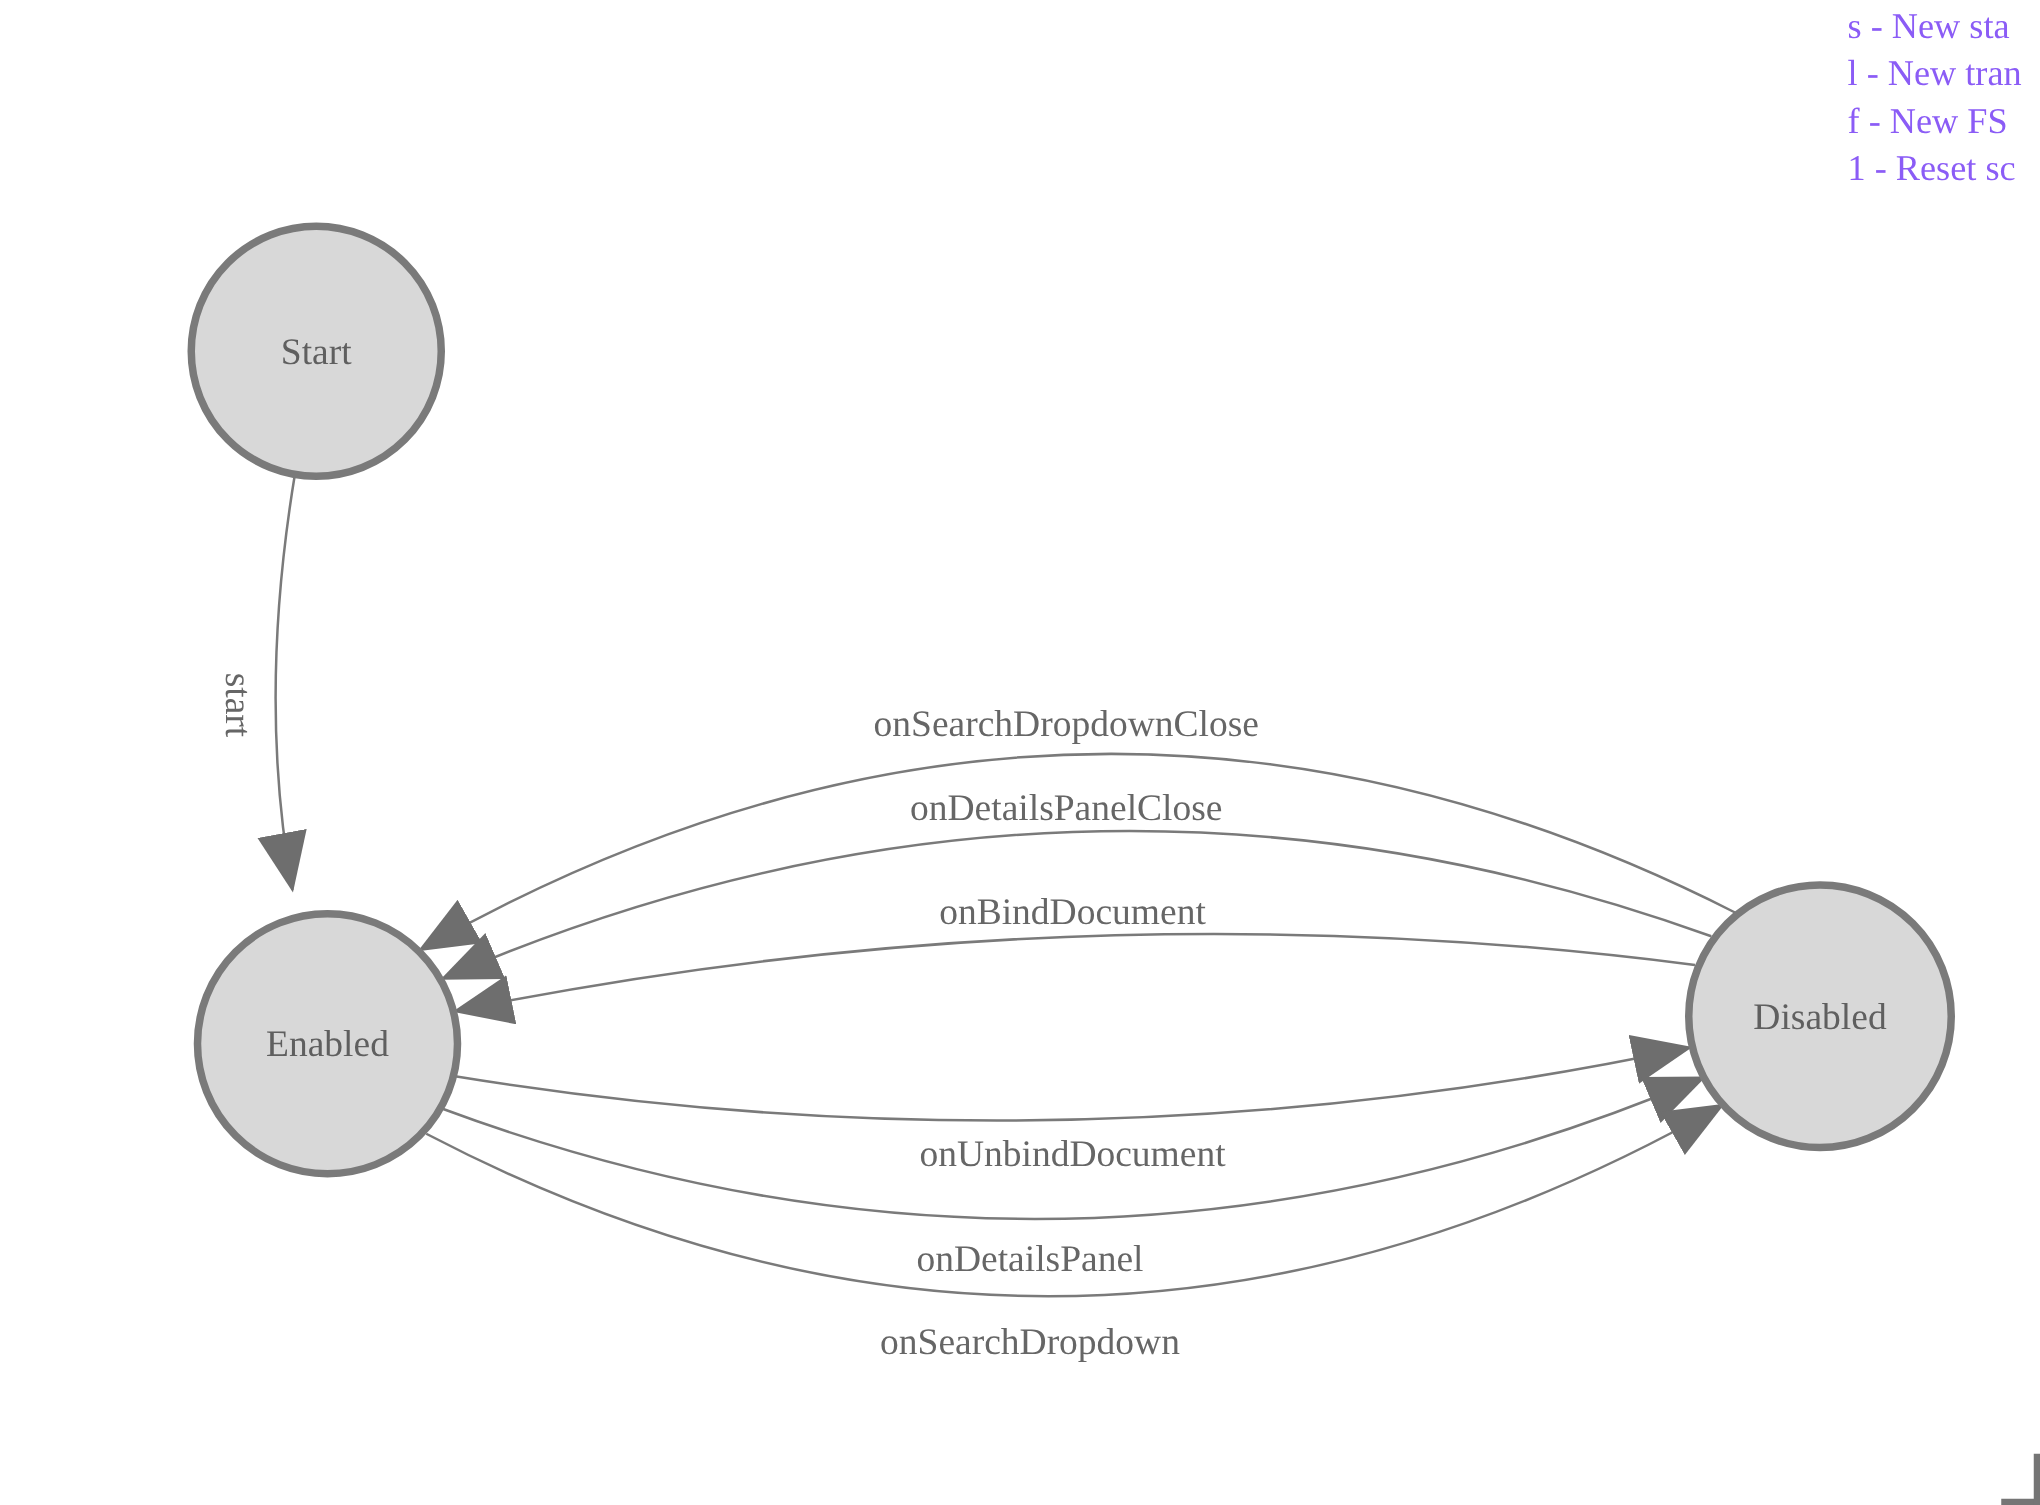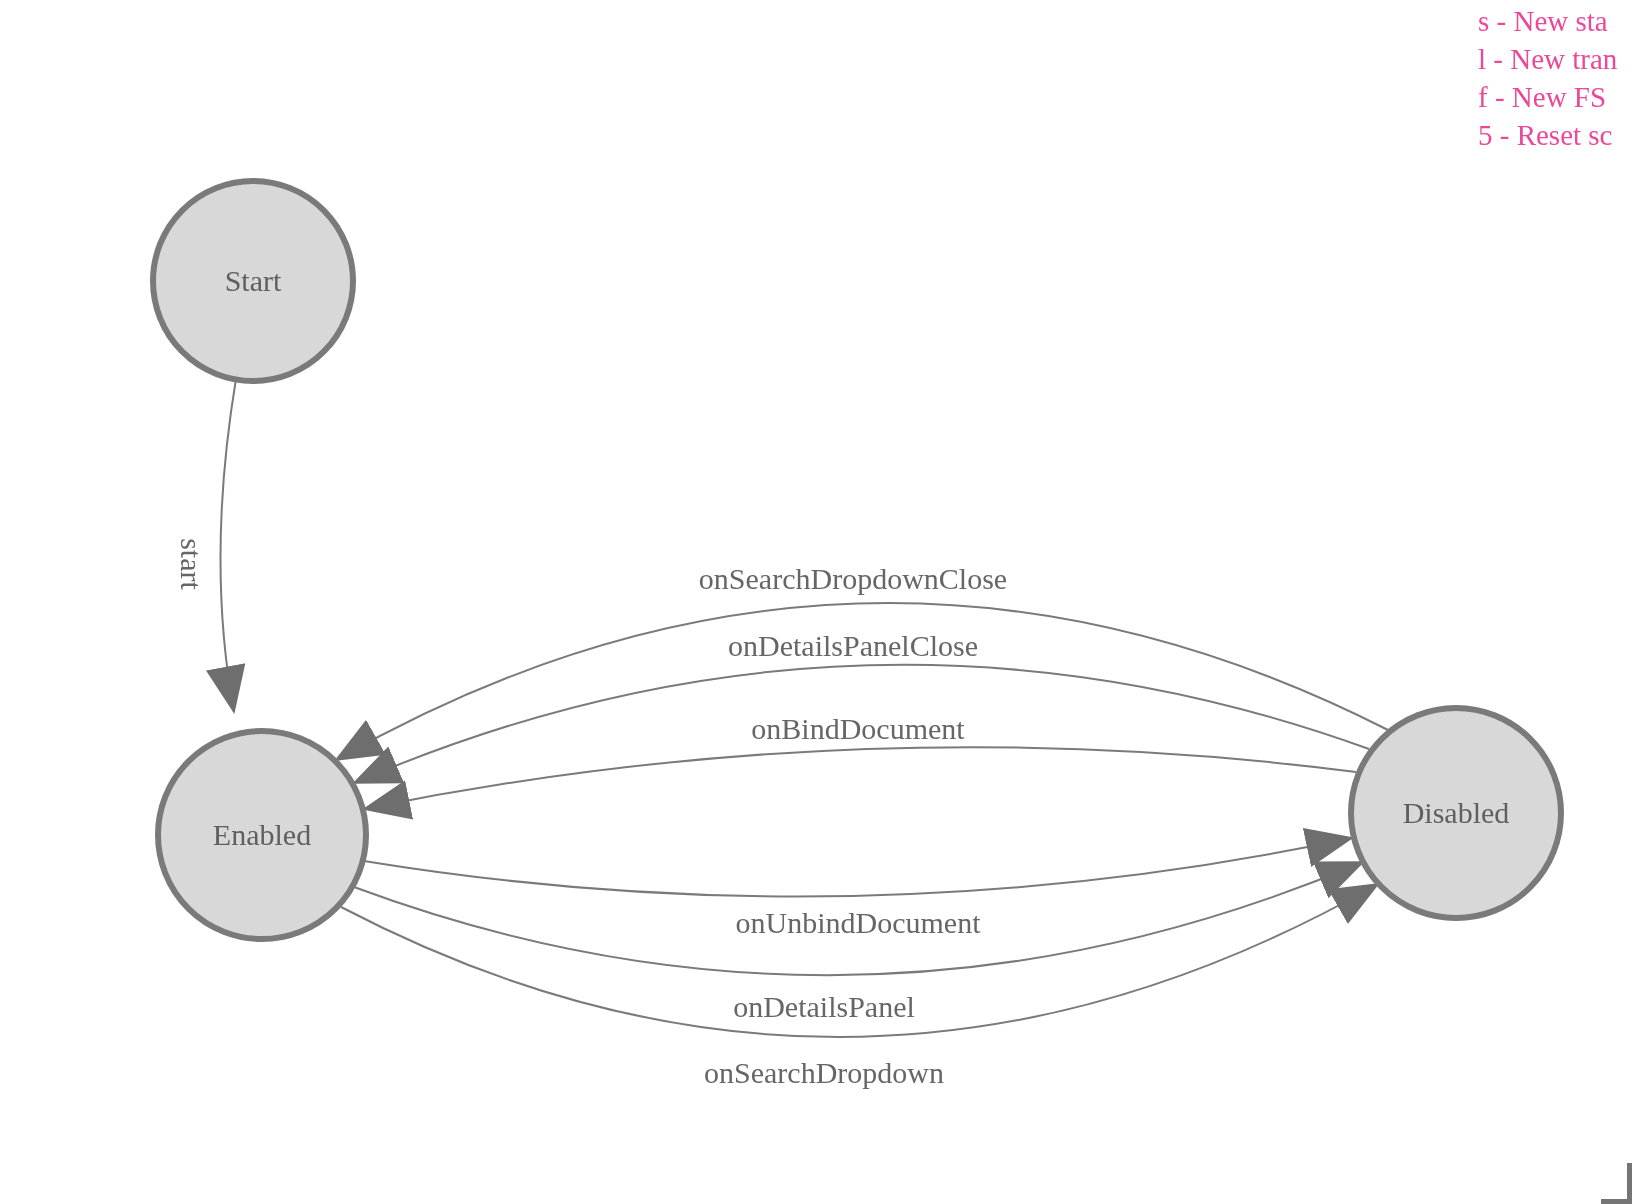--- a/index.html
+++ b/index.html
@@ -45,21 +45,21 @@
     font-size: 30px;
     fill: #666666;
     text-anchor: middle;
   }
   .legend {
     position: absolute;
     left: 1478px;
     top: 2px;
     font-size: 29px;
     line-height: 38px;
-    color: #ec4899;
+    color: #8b5cf6;
     white-space: nowrap;
   }
   .legend div { white-space: nowrap; }
   .corner-bracket {
     position: absolute;
     left: 1601px;
     top: 1163px;
     width: 26px;
     height: 36px;
     border-right: 5px solid #757575;
@@ -109,16 +109,16 @@
       <circle class="node-circle" cx="1456" cy="813" r="105"></circle>
       <text class="node-label" x="1456" y="823">Disabled</text>
     </g>
   </svg>
 </div>
 
 <div class="legend">
   <div>s - New sta</div>
   <div>l - New tran</div>
   <div>f - New FS</div>
-  <div>5 - Reset sc</div>
+  <div>1 - Reset sc</div>
 </div>
 
 <div class="corner-bracket"></div>
 
 </body></html>

